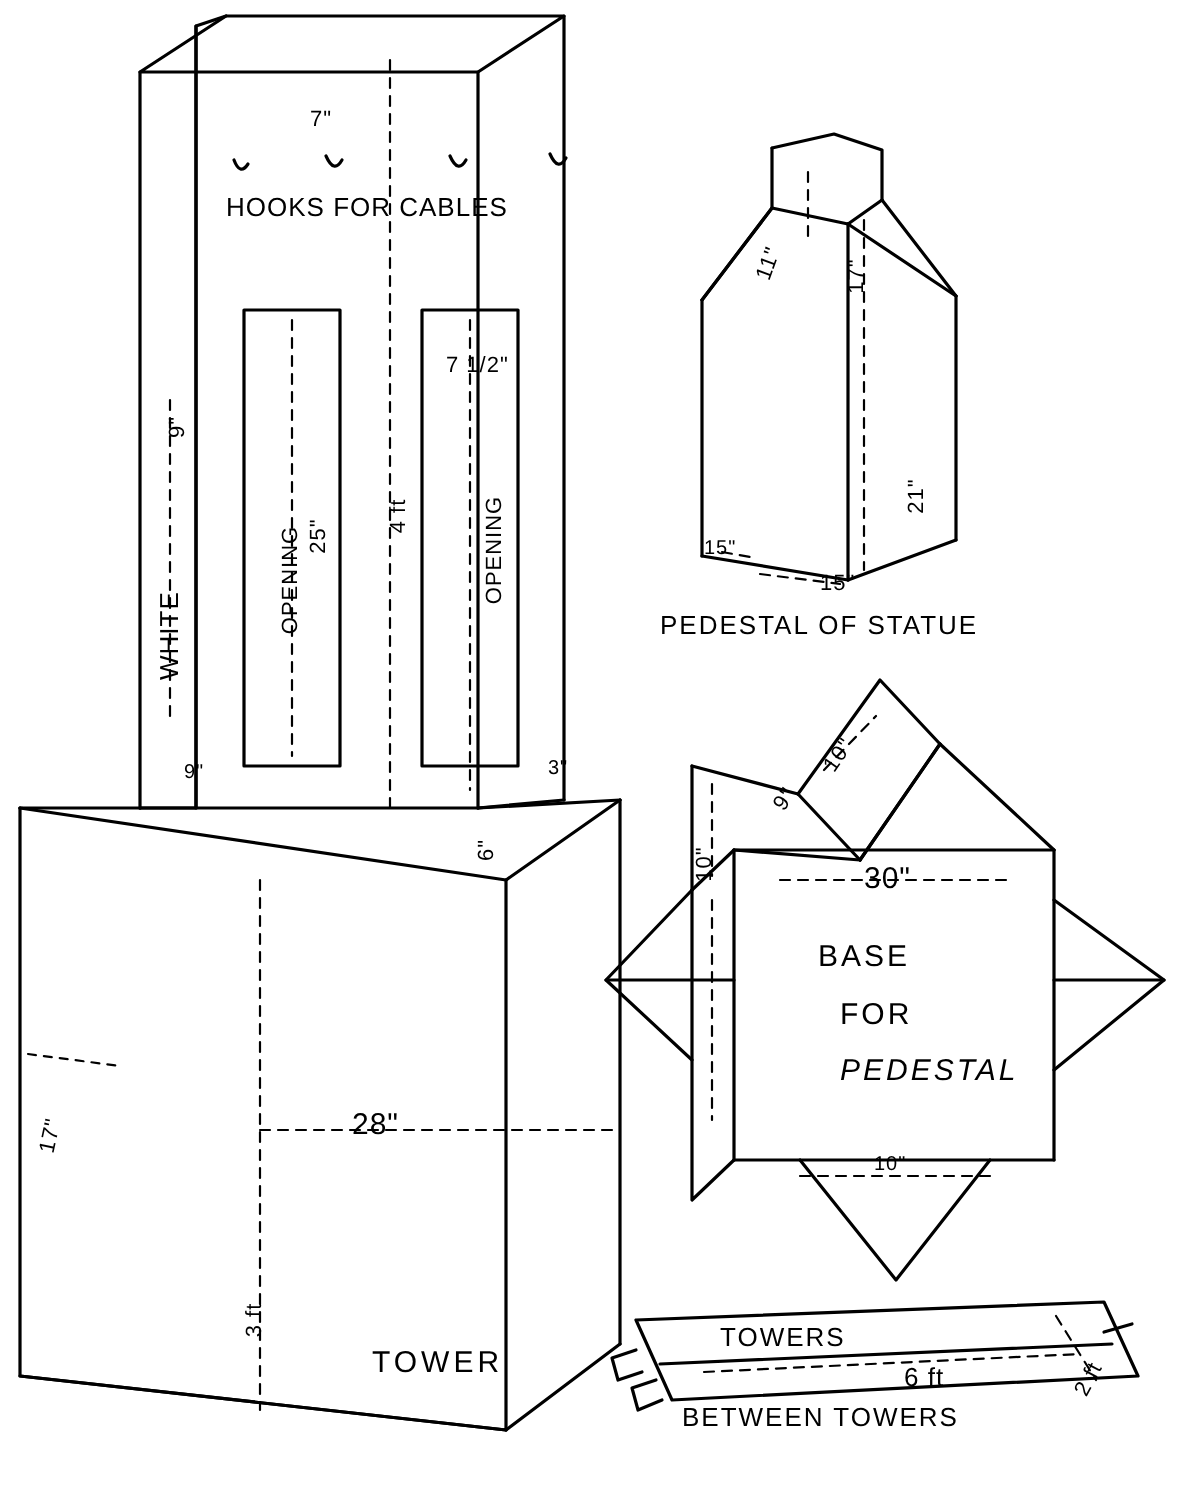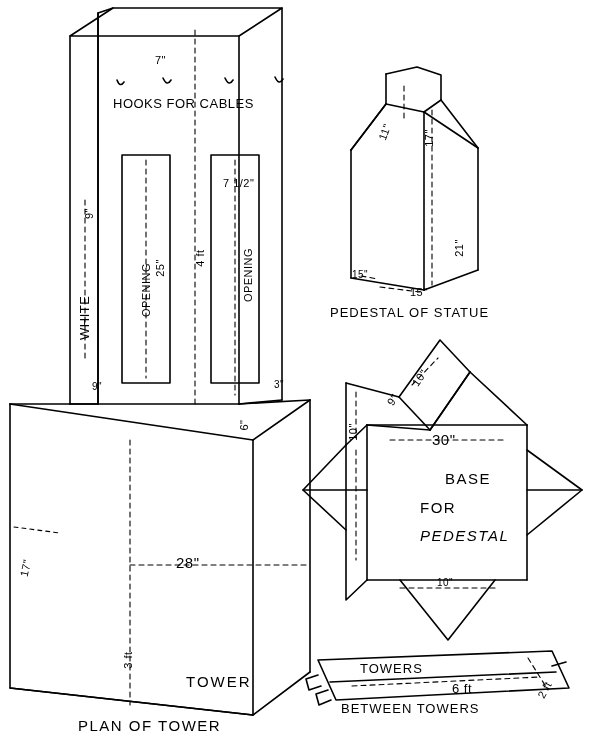--- a/index.html
+++ b/index.html
@@ -175,34 +175,33 @@
   <div class="lbl small" style="left:223px; top:178px;">7 1/2"</div>
   <div class="lbl small vert" style="left:244px; top:425px; transform: rotate(-90deg) translate(-50%,-50%);">6"</div>
 
   <div class="lbl tiny" style="left:92px; top:382px;">9"</div>
   <div class="lbl tiny" style="left:274px; top:380px;">3"</div>
 
   <div class="lbl small vert" style="left:26px; top:568px; transform: rotate(-78deg) translate(-50%,-50%);">17"</div>
   <div class="lbl big" style="left:176px; top:555px;">28"</div>
   <div class="lbl small vert" style="left:128px; top:660px; transform: rotate(-90deg) translate(-50%,-50%);">3 ft</div>
   <div class="lbl big" style="left:186px; top:674px; letter-spacing:2px;">TOWER</div>
-  <div class="lbl big" style="left:78px; top:718px; letter-spacing:1.5px;">PLAN OF TOWER</div>
 
   <div class="lbl small vert" style="left:385px; top:132px; transform: rotate(-70deg) translate(-50%,-50%);">11"</div>
   <div class="lbl small vert" style="left:429px; top:138px; transform: rotate(-90deg) translate(-50%,-50%);">17"</div>
   <div class="lbl small vert" style="left:459px; top:248px; transform: rotate(-90deg) translate(-50%,-50%);">21"</div>
   <div class="lbl small" style="left:410px; top:287px;">15"</div>
   <div class="lbl tiny" style="left:352px; top:270px;">15"</div>
   <div class="lbl cap" style="left:313px; top:306px; letter-spacing:1px;margin-left:17px;">PEDESTAL OF STATUE</div>
 
   <div class="lbl small vert" style="left:420px; top:378px; transform: rotate(-55deg) translate(-50%,-50%);">10"</div>
   <div class="lbl small vert" style="left:393px; top:400px; transform: rotate(-55deg) translate(-50%,-50%);">9"</div>
   <div class="lbl small vert" style="left:353px; top:432px; transform: rotate(-90deg) translate(-50%,-50%);">10"</div>
   <div class="lbl big" style="left:432px; top:432px;">30"</div>
-  <div class="lbl big" style="left:409px; top:471px; letter-spacing:1.5px;margin-left:36px;">BASE</div>
+  <div class="lbl big" style="left:409px; top:471px; letter-spacing:1.5px;">BASE</div>
   <div class="lbl big" style="left:420px; top:500px; letter-spacing:1.5px;text-align:center;">FOR</div>
   <div class="lbl big" style="left:420px; top:528px; letter-spacing:1.5px;font-style:italic;">PEDESTAL</div>
   <div class="lbl tiny" style="left:437px; top:578px;">10"</div>
 
   <div class="lbl cap" style="left:360px; top:662px; letter-spacing:1px;">TOWERS</div>
   <div class="lbl cap" style="left:452px; top:682px;">6 ft</div>
   <div class="lbl small vert" style="left:545px; top:690px; transform: rotate(-62deg) translate(-50%,-50%);">2 ft</div>
   <div class="lbl cap" style="left:341px; top:702px; letter-spacing:1px;">BETWEEN TOWERS</div>
 
 </div>

